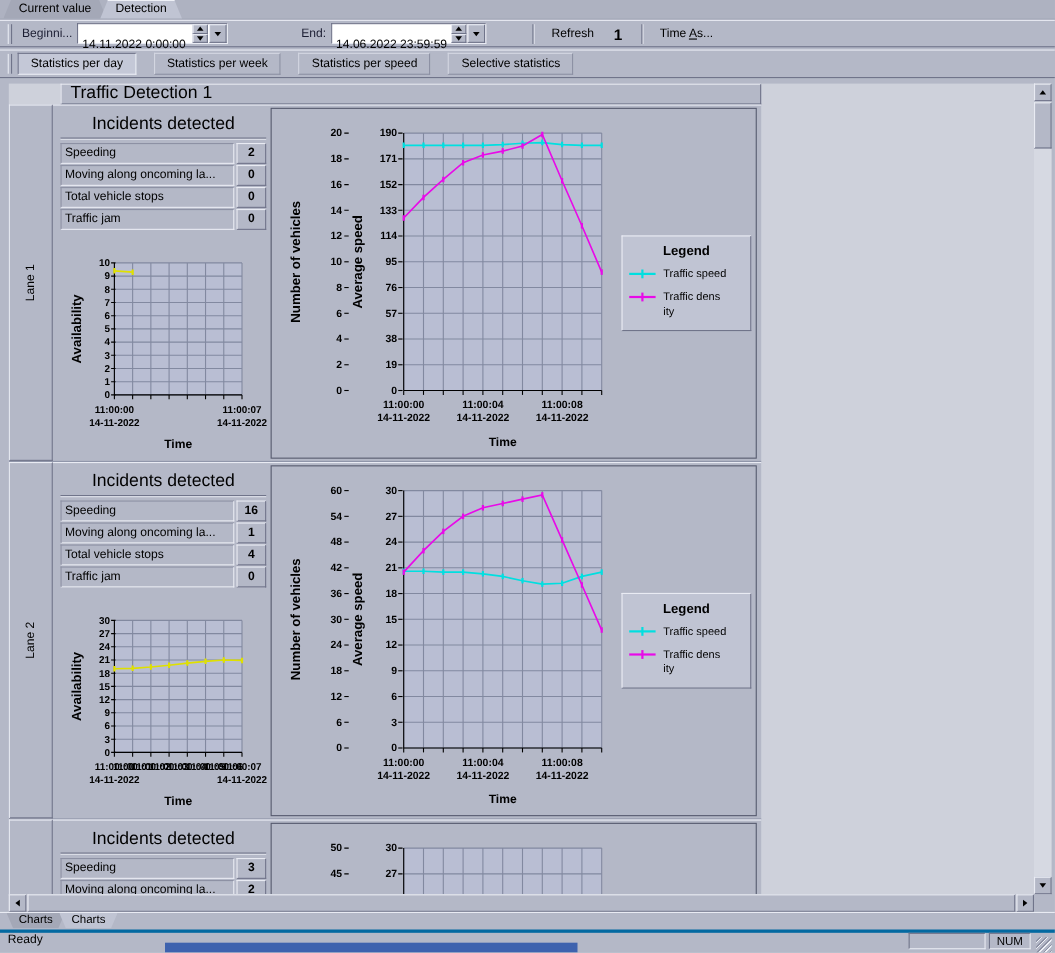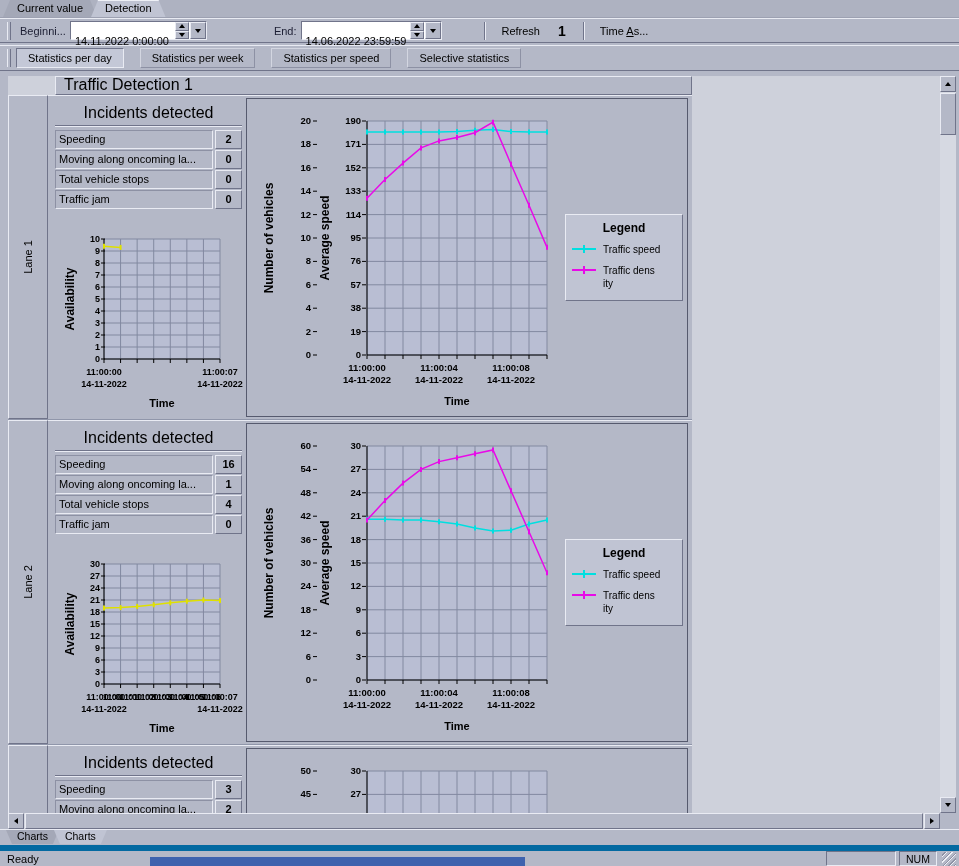--- a/index.html
+++ b/index.html
@@ -104,21 +104,21 @@
 
   
   .tabbar-bottom { position:absolute; left:0; top:829px; width:100%; height:16px; background:#b4b8c7;
     border-top:1px solid #e9ebf3; padding-left:6px; display:flex; align-items:flex-start; }
   .btab { height:14px; line-height:13px; padding:0 11px; font-size:10.5px;
     clip-path: polygon(0 0, 100% 0, calc(100% - 6px) 100%, 6px 100%);
     background:#a4a8b7; margin-left:-5px; }
   .btab:first-child { margin-left:0; }
   .btab.active { background:#c0c4d3; }
   .statusbar { position:relative; position:absolute; left:0; top:845px; width:100%; height:21px;
-    background:#b4b8c7; border-top:6px solid #0369a1; display:flex; align-items:center; padding:0 3px; }
+    background:#b4b8c7; border-top:3px solid #0369a1; display:flex; align-items:flex-start; padding:0 3px; }
   .st-ready { padding-left:4px; }
   .st-spacer { flex:1; }
   .st-panel { height:15px; border:1px solid; border-color:#70748a #e9ebf3 #e9ebf3 #70748a; margin-right:3px; }
   .st-panel.w1 { width:70px; }
   .st-num { width:38px; text-align:center; font-size:10.5px; padding-top:1px; }
   .st-grip { width:14px; height:14px; margin-left:2px; align-self:flex-end;
     background: repeating-linear-gradient(135deg, transparent 0 2px, #8d91a4 2px 3px, #eef0f6 3px 4px); }
   .taskbar-strip { position:absolute; left:150px; bottom:0; width:375px; height:9px; background:#3e62ae; }
 </style>
 </head>

